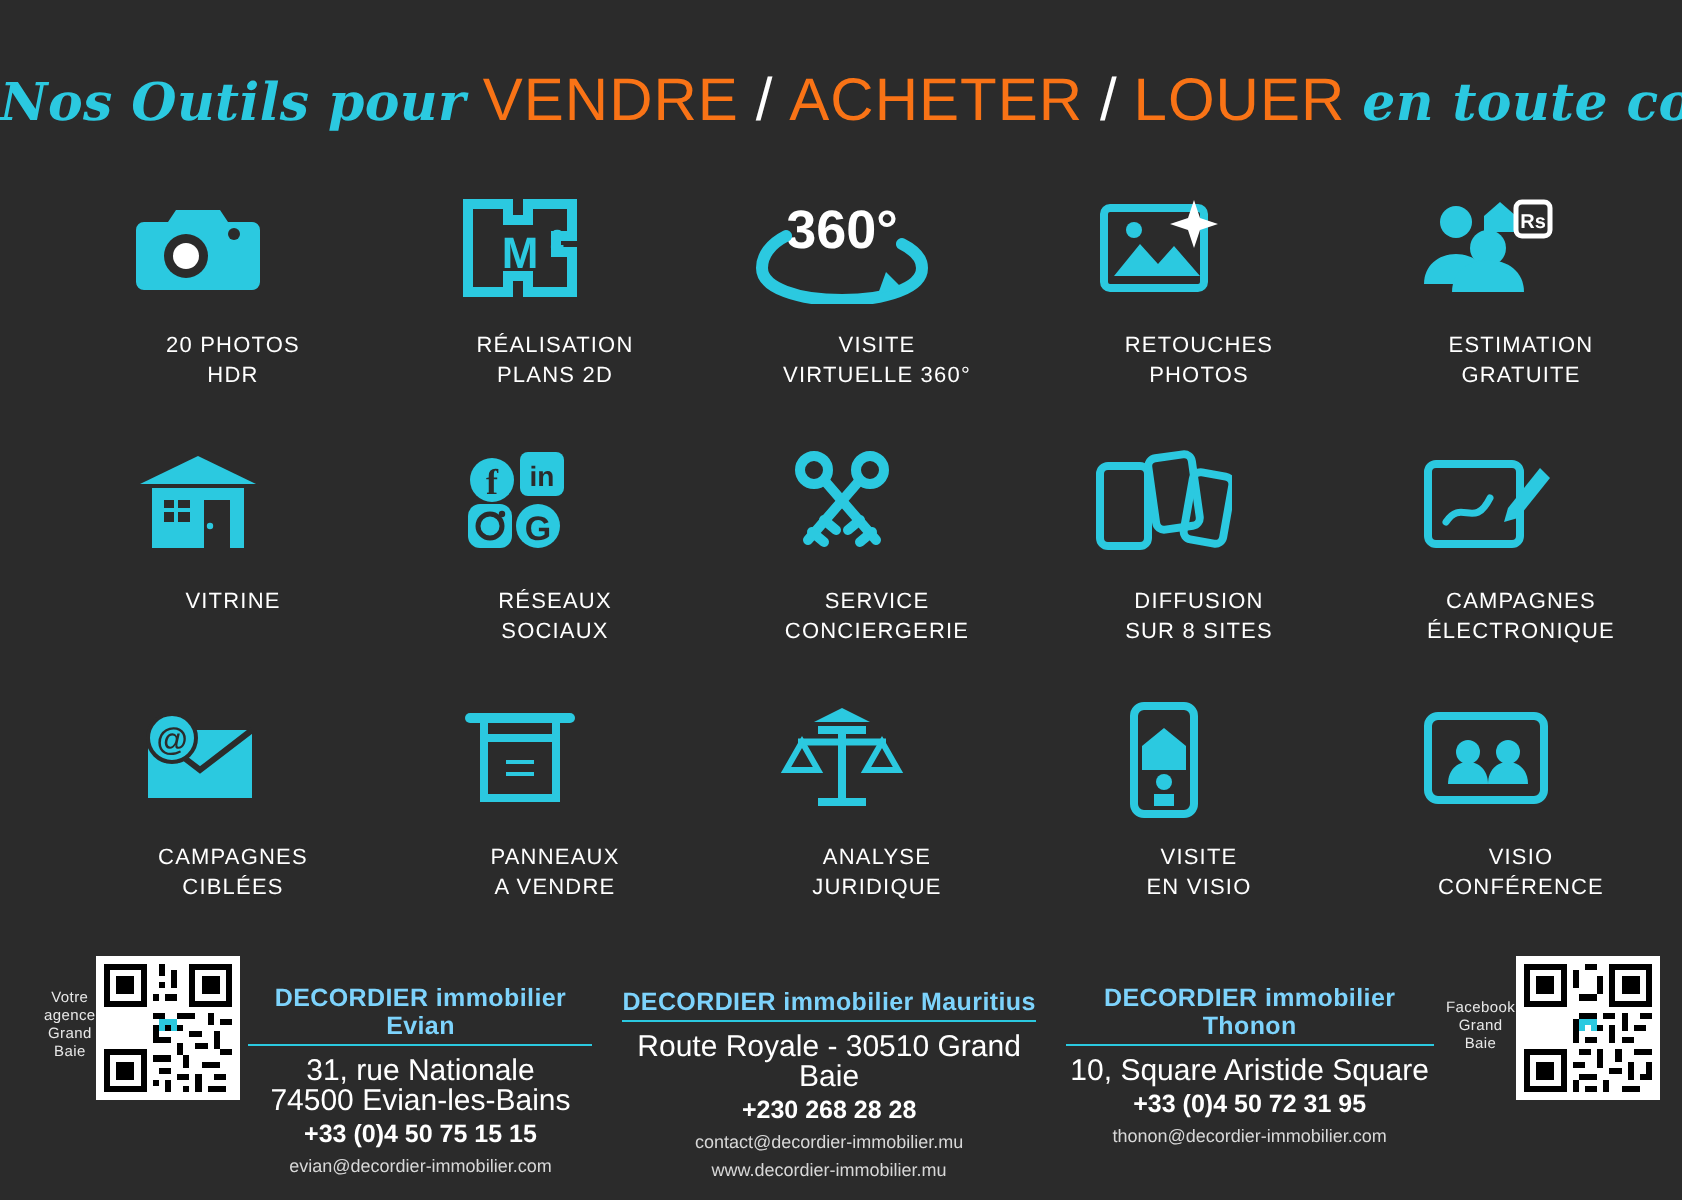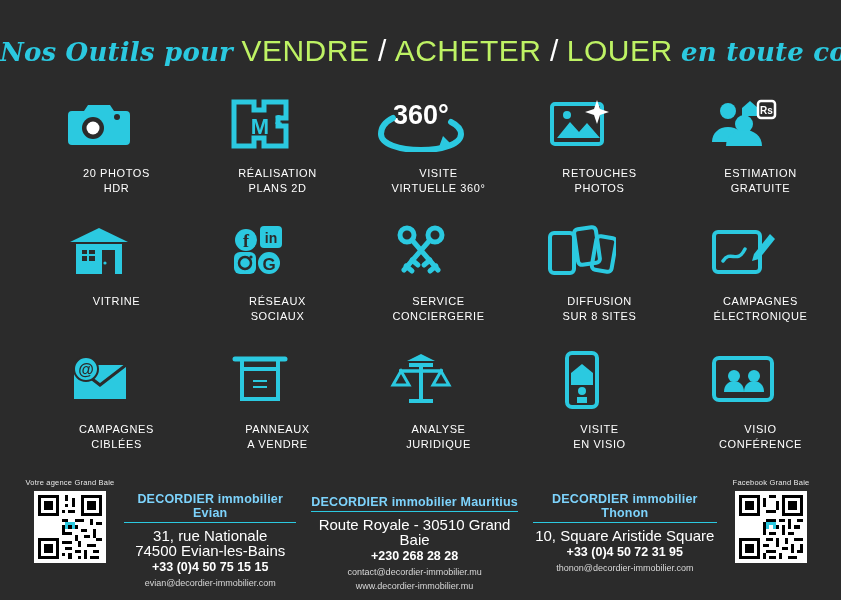--- a/index.html
+++ b/index.html
@@ -27,21 +27,21 @@
     font-family: "DejaVu Serif", serif;
     font-style: italic;
     font-weight: bold;
     font-size: 26px;
     color: #2bc9e0;
     letter-spacing: 0.2px;
   }
   .hdr-main {
     font-family: "Liberation Sans", sans-serif;
     font-size: 30px;
-    color: #bef264;
+    color: #f97316;
     letter-spacing: 0.5px;
     padding: 0 4px;
   }
   .hdr-sep { color: #ffffff; font-size: 30px; }
 
   
   .grid {
     display: grid;
     grid-template-columns: repeat(5, 1fr);
     row-gap: 6px;
@@ -76,21 +76,21 @@
     position: absolute;
     left: 0; right: 0; bottom: 0;
     height: 128px;
     display: flex;
     align-items: flex-start;
     padding: 6px 22px 0 22px;
   }
   .qr-block {
     width: 96px;
     display: flex;
-    flex-direction: column;
+    flex-direction: row;
     align-items: center;
   }
   .qr-cap {
     color: #e8e8e8;
     font-size: 7.5px;
     margin-bottom: 4px;
     letter-spacing: 0.2px;
     text-align: center;
   }
   .qr {

